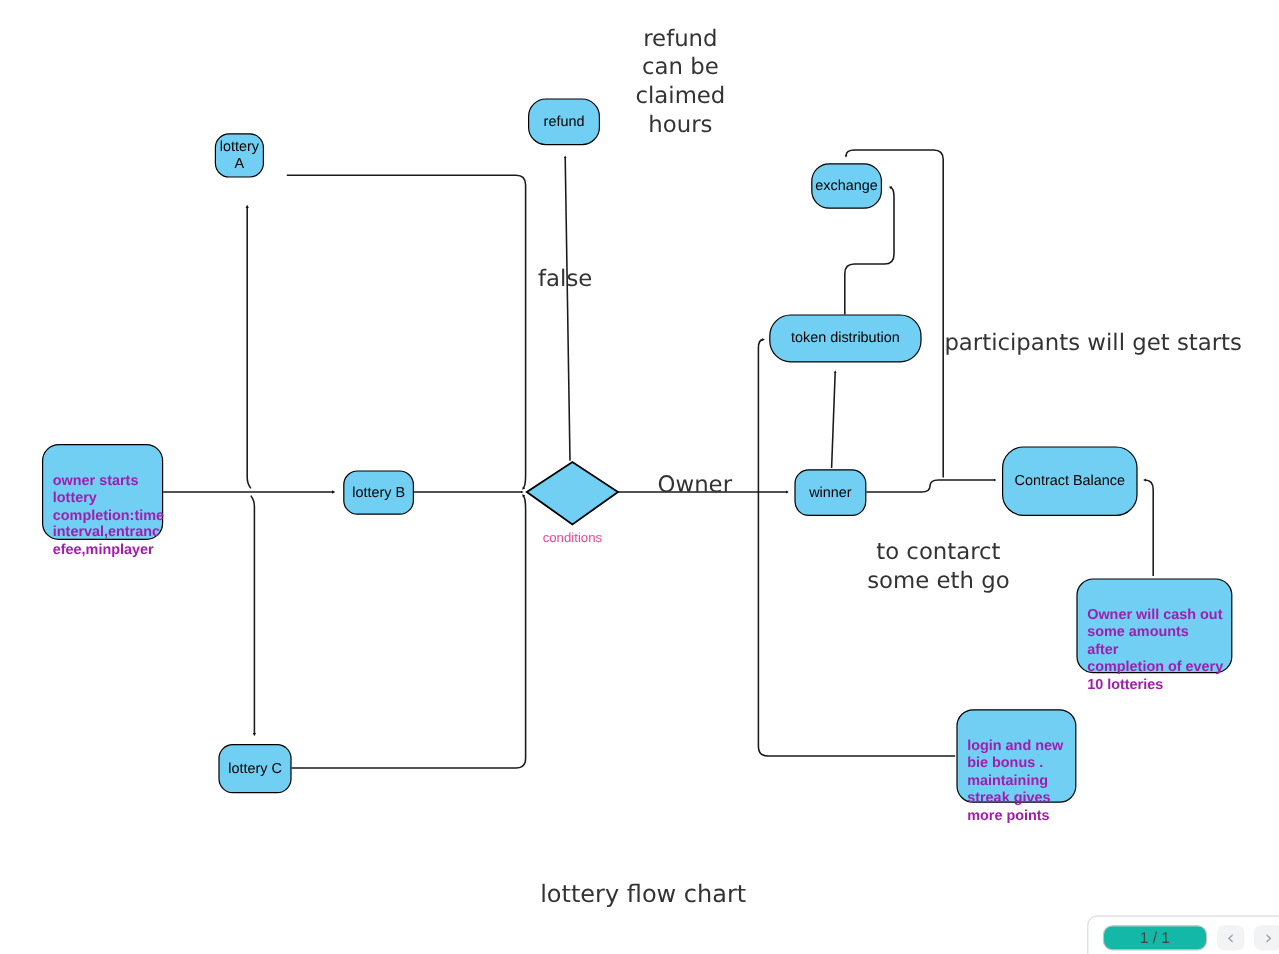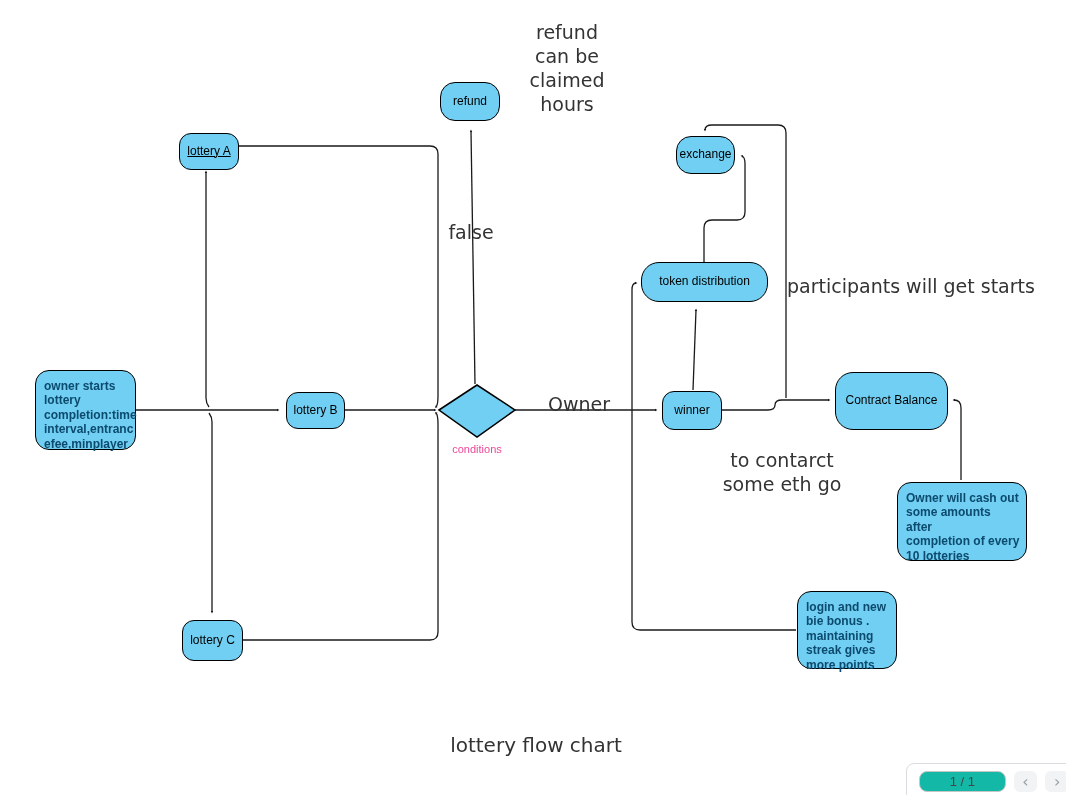--- a/index.html
+++ b/index.html
@@ -30,22 +30,22 @@
   .node.r15 { border-radius: 15px; }
   .node.r18 { border-radius: 18px; }
 
   .note {
     position: absolute;
     background: #70CFF2;
     border: 1.5px solid #000000;
     border-radius: 14px;
     font-size: 12px;
     font-weight: bold;
-    color: #0c4a6e;
-    padding: 8px 6px 5px 8px;
+    color: #a21caf;
+    padding: 22px 6px 5px 8px;
     line-height: 14.4px;
     text-align: left;
     display: block;
   }
   .note span { display: block; }
 
   .freetext {
     position: absolute;
     color: #333333;
     font-family: "DejaVu Sans", sans-serif;
@@ -151,21 +151,21 @@
   </svg>
 
   <div class="note" style="left:35px; top:370px; width:101px; height:80px;">
     <span>owner starts</span>
     <span>lottery</span>
     <span>completion:time</span>
     <span>interval,entranc</span>
     <span>efee,minplayer</span>
   </div>
 
-  <div class="node r12" style="left:179px; top:133px; width:60px; height:37px;text-decoration:underline;">
+  <div class="node r12" style="left:179px; top:111px; width:41px; height:37px;">
     <span>lottery A</span>
   </div>
 
   <div class="node r12" style="left:286px; top:392px; width:59px; height:37px;">
     <span>lottery B</span>
   </div>
 
   <div class="node r12" style="left:182px; top:620px; width:61px; height:41px;">
     <span>lottery C</span>
   </div>

